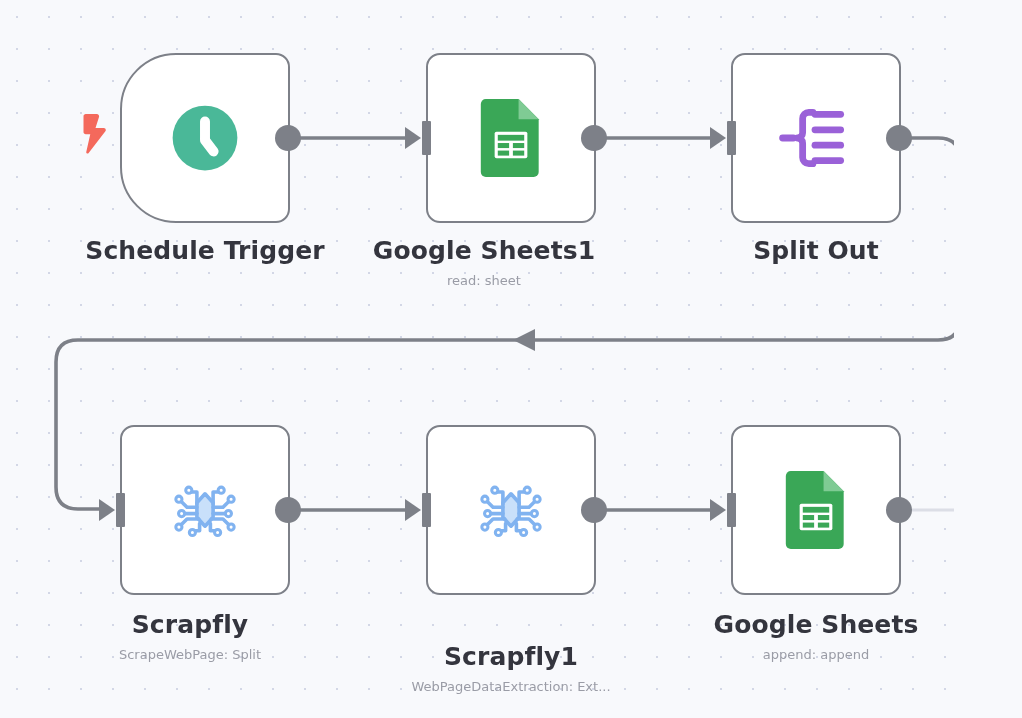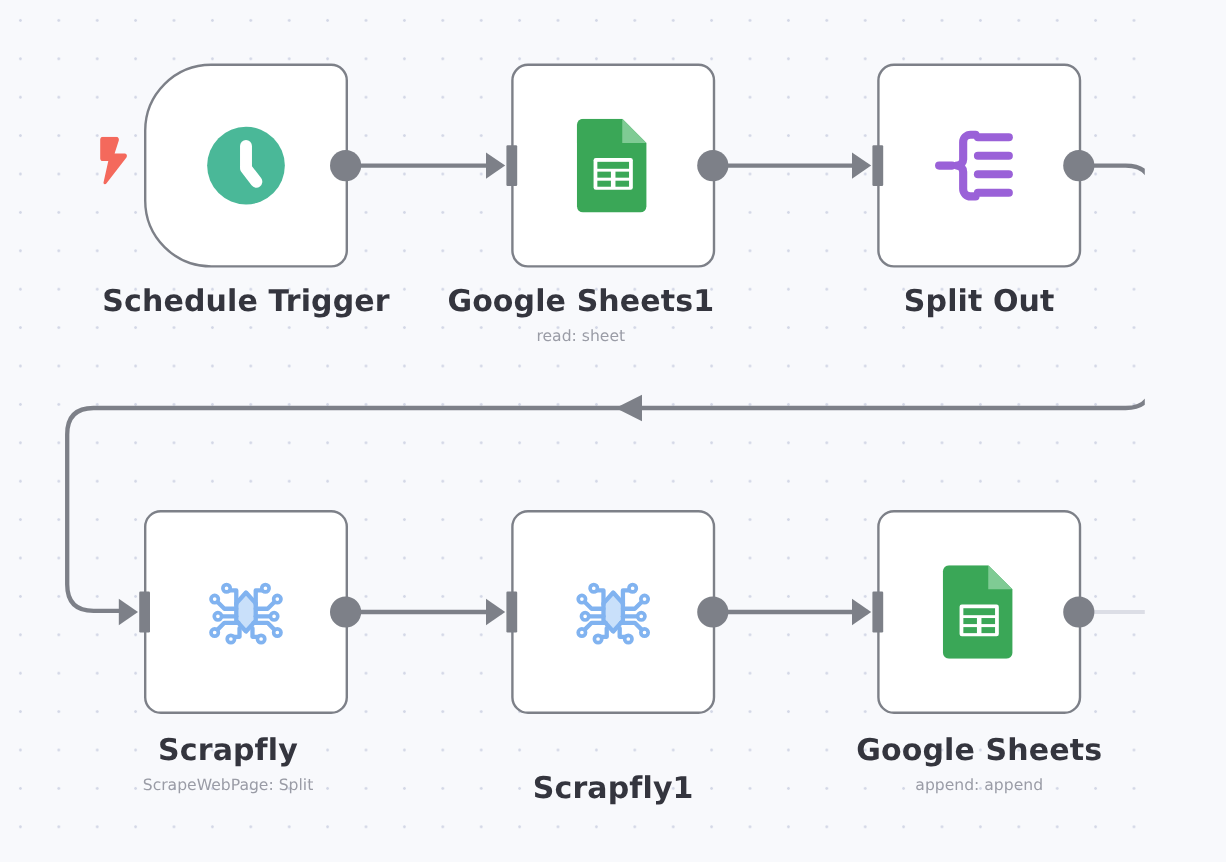--- a/index.html
+++ b/index.html
@@ -323,20 +323,21 @@
           <circle cx="69" cy="59" r="3.4"></circle>
           <circle cx="26" cy="65" r="3.4"></circle>
           <circle cx="54" cy="65" r="3.4"></circle>
         </g>
       </svg>
     </div>
     <div class="port-out"></div>
   </div>
   <div class="node-label" style="left:511px; top:642px;">
     <div class="node-title">Scrapfly1</div>
+    <div class="node-subtitle">WebPageDataExtraction: Ext...</div>
   </div>
 
   <div class="node" style="left:731px; top:425px;">
     <div class="port-in"></div>
     <div class="node-icon">
       <svg viewBox="0 0 48 62" width="62" height="78">
         <path d="M4 0 H30 L46 16 V58 A4 4 0 0 1 42 62 H4 A4 4 0 0 1 0 58 V4 A4 4 0 0 1 4 0 z" fill="#3aa757"></path>
         <path d="M30 0 L46 16 H30 z" fill="#7fcb94"></path>
         <rect x="11" y="26" width="26" height="21" rx="1.5" fill="#ffffff"></rect>
         <rect x="13.5" y="28.5" width="21" height="4.6" fill="#3aa757"></rect>

